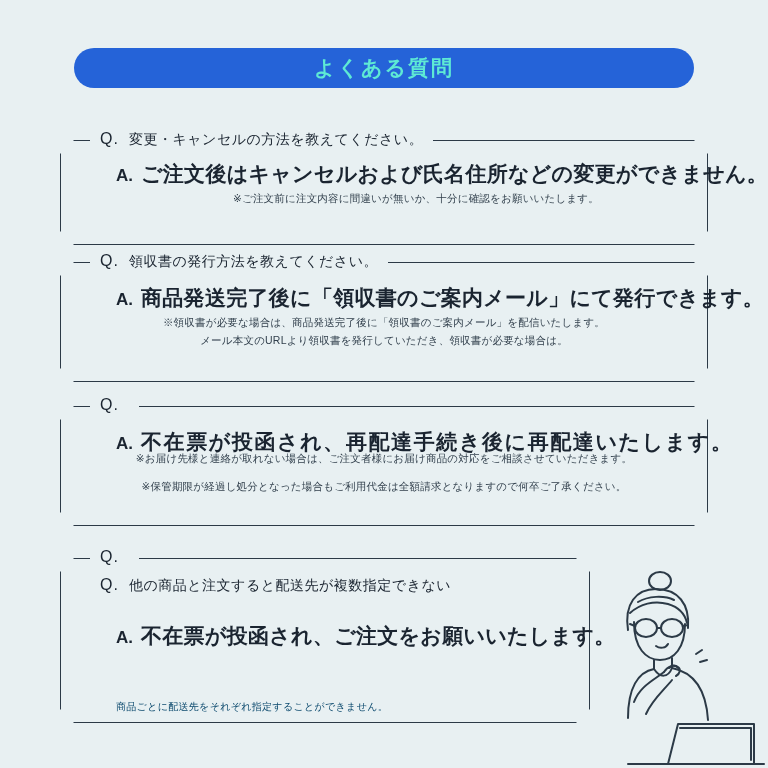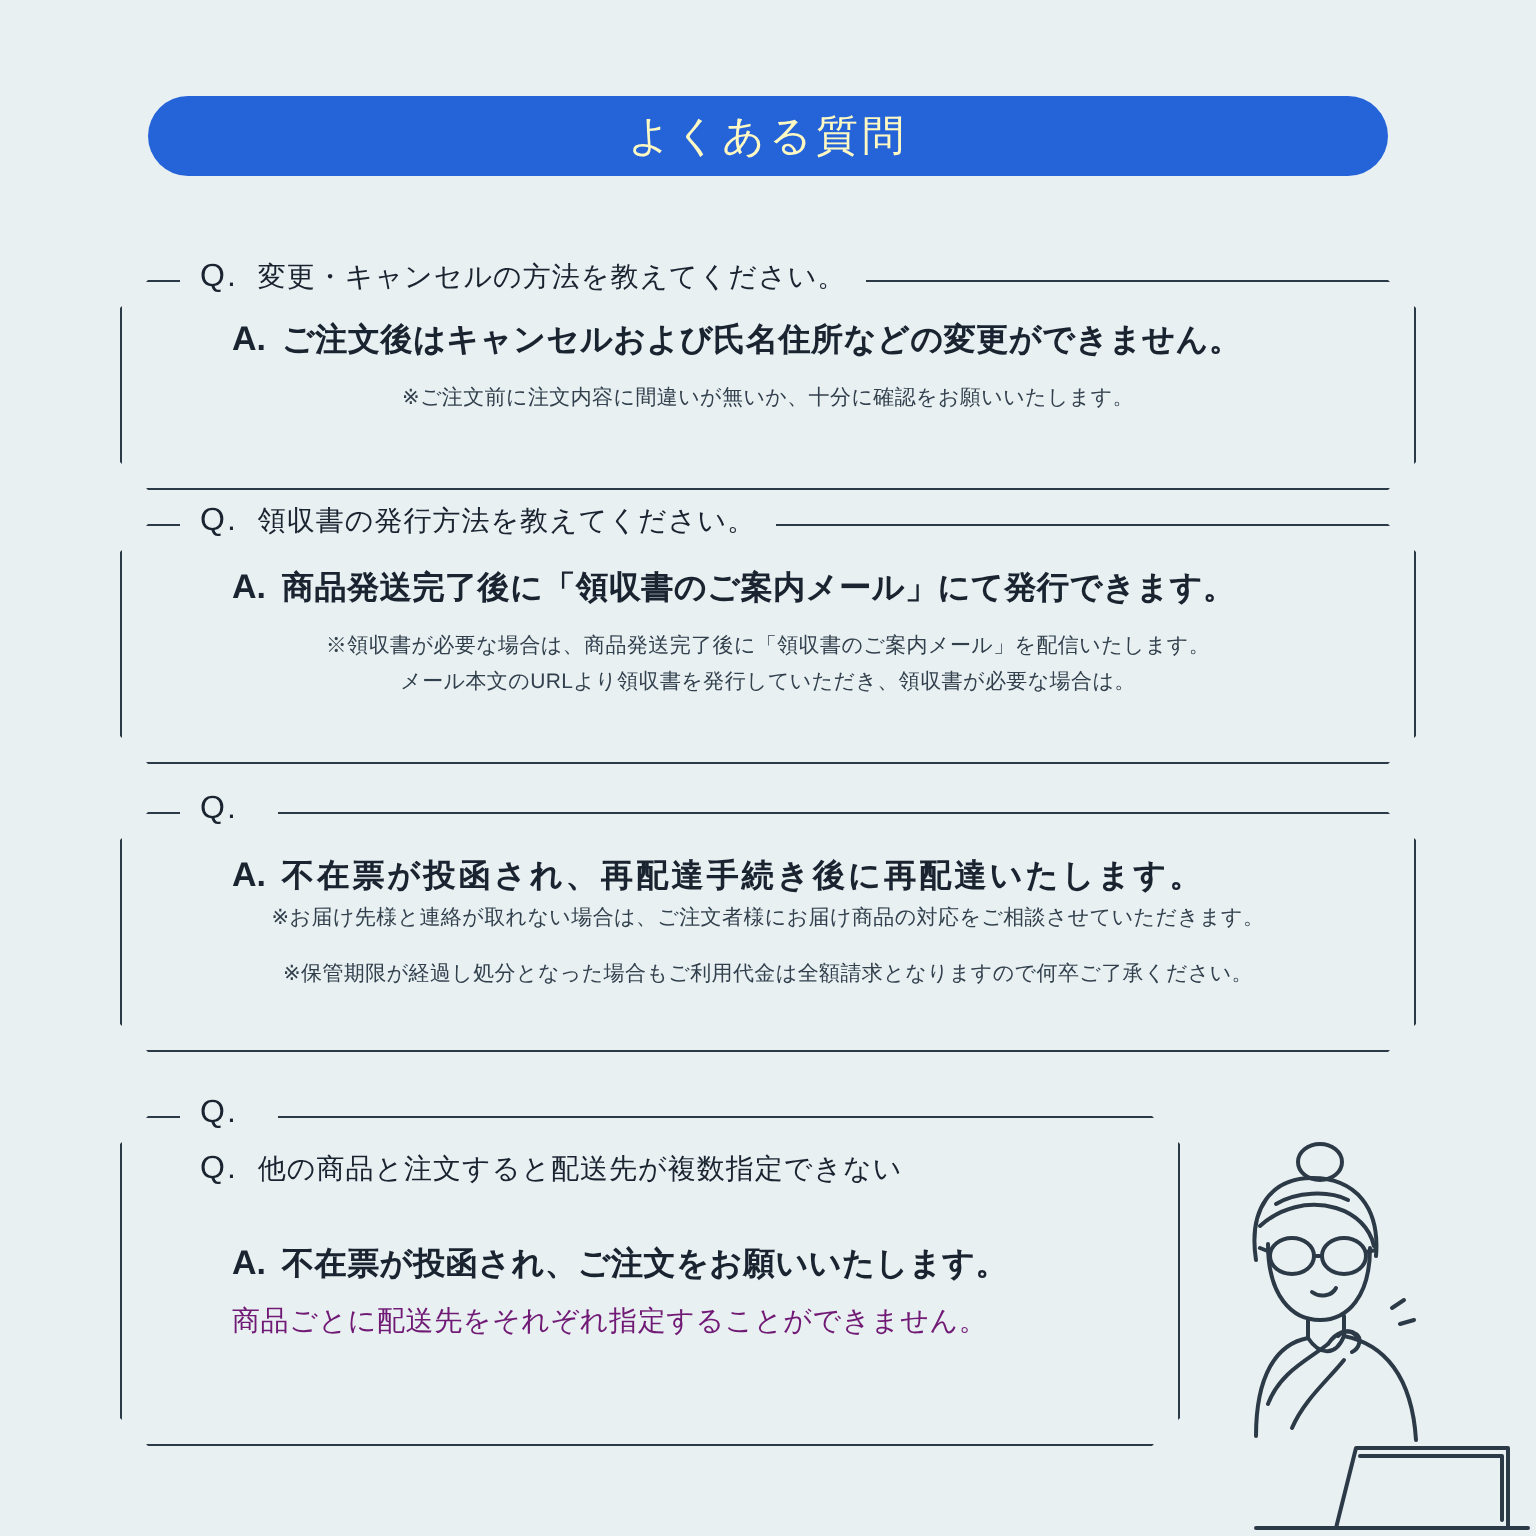--- a/index.html
+++ b/index.html
@@ -29,23 +29,23 @@
     top: 48px;
     width: 620px;
     height: 40px;
     background: #2563d8;
     border-radius: 20px;
     display: flex;
     align-items: center;
     justify-content: center;
   }
   .header-banner .title {
-    color: #fef9c3;
+    color: #5eead4;
     font-size: 21px;
-    font-weight: normal;
+    font-weight: bold;
     letter-spacing: 2px;
   }
 
   
   .faq {
     position: absolute;
     box-sizing: border-box;
   }
   .faq-box {
     position: absolute;
@@ -92,43 +92,44 @@
     display: flex;
     align-items: baseline;
     white-space: nowrap;
   }
   .a-mark {
     font-size: 17px;
     font-weight: bold;
     margin-right: 8px;
   }
   .a-text {
-    font-size: 16px;
+    font-size: 21px;
     font-weight: bold;
     letter-spacing: 0.3px;
     text-align: right;
   }
   .a-text.spaced {
     letter-spacing: 1.6px;
   }
 
   .note {
     position: absolute;
     width: 100%;
     text-align: center;
     font-size: 10.5px;
     color: #32404d;
     letter-spacing: 0.2px;
   }
 
   .sub-text {
     position: absolute;
-    font-size: 14px;
-    color: #701a75;
+    font-size: 10px;
+    color: #0c4a6e;
     letter-spacing: 0.3px;
+    margin-top: 48px;
   }
 
   
   .illustration {
     position: absolute;
     right: 0px;
     bottom: 0px;
     width: 200px;
     height: 200px;
   }
@@ -145,21 +146,21 @@
   <div class="faq" style="left:60px; top:130px; width:648px;">
     <div class="faq-box" style="top:10px; width:648px; height:105px;"></div>
     <div class="q-row" style="left:30px; top:0px;">
       <span class="q-mark">Q.</span>
       <span class="q-text">変更・キャンセルの方法を教えてください。</span>
     </div>
     <div class="a-row" style="left:56px; top:30px;">
       <span class="a-mark">A.</span>
       <span class="a-text">ご注文後はキャンセルおよび氏名住所などの変更ができません。</span>
     </div>
-    <div class="note" style="top:62px;">※ご注文前に注文内容に間違いが無いか、十分に確認をお願いいたします。</div>
+    <div class="note" style="top:62px;padding-left:32px;">※ご注文前に注文内容に間違いが無いか、十分に確認をお願いいたします。</div>
   </div>
 
   <div class="faq" style="left:60px; top:252px; width:648px;">
     <div class="faq-box" style="top:10px; width:648px; height:120px;"></div>
     <div class="q-row" style="left:30px; top:0px;">
       <span class="q-mark">Q.</span>
       <span class="q-text">領収書の発行方法を教えてください。</span>
     </div>
     <div class="a-row" style="left:56px; top:32px;">
       <span class="a-mark">A.</span>

